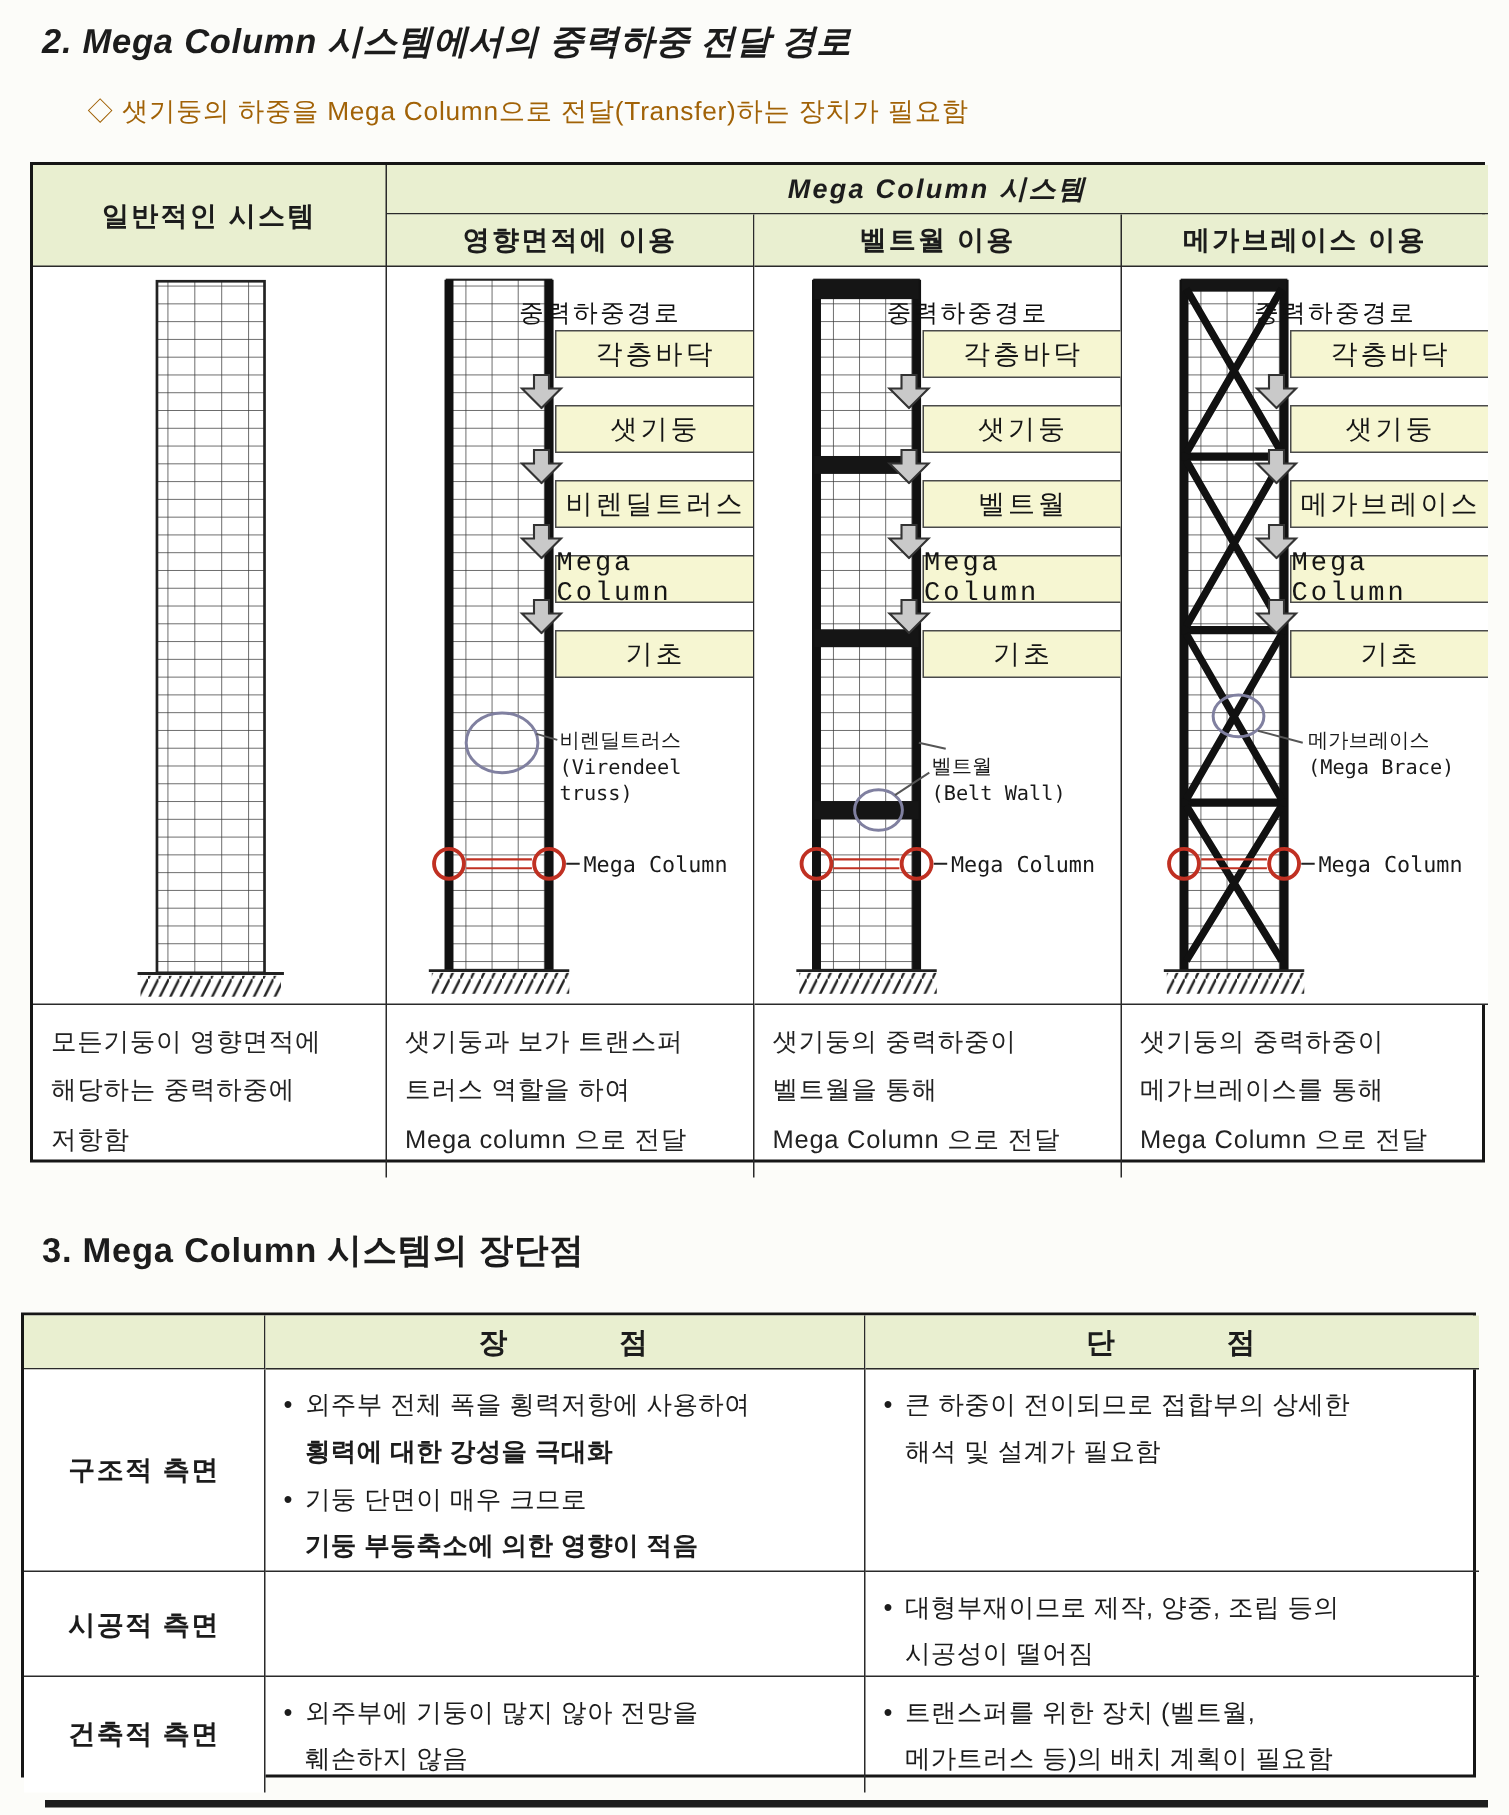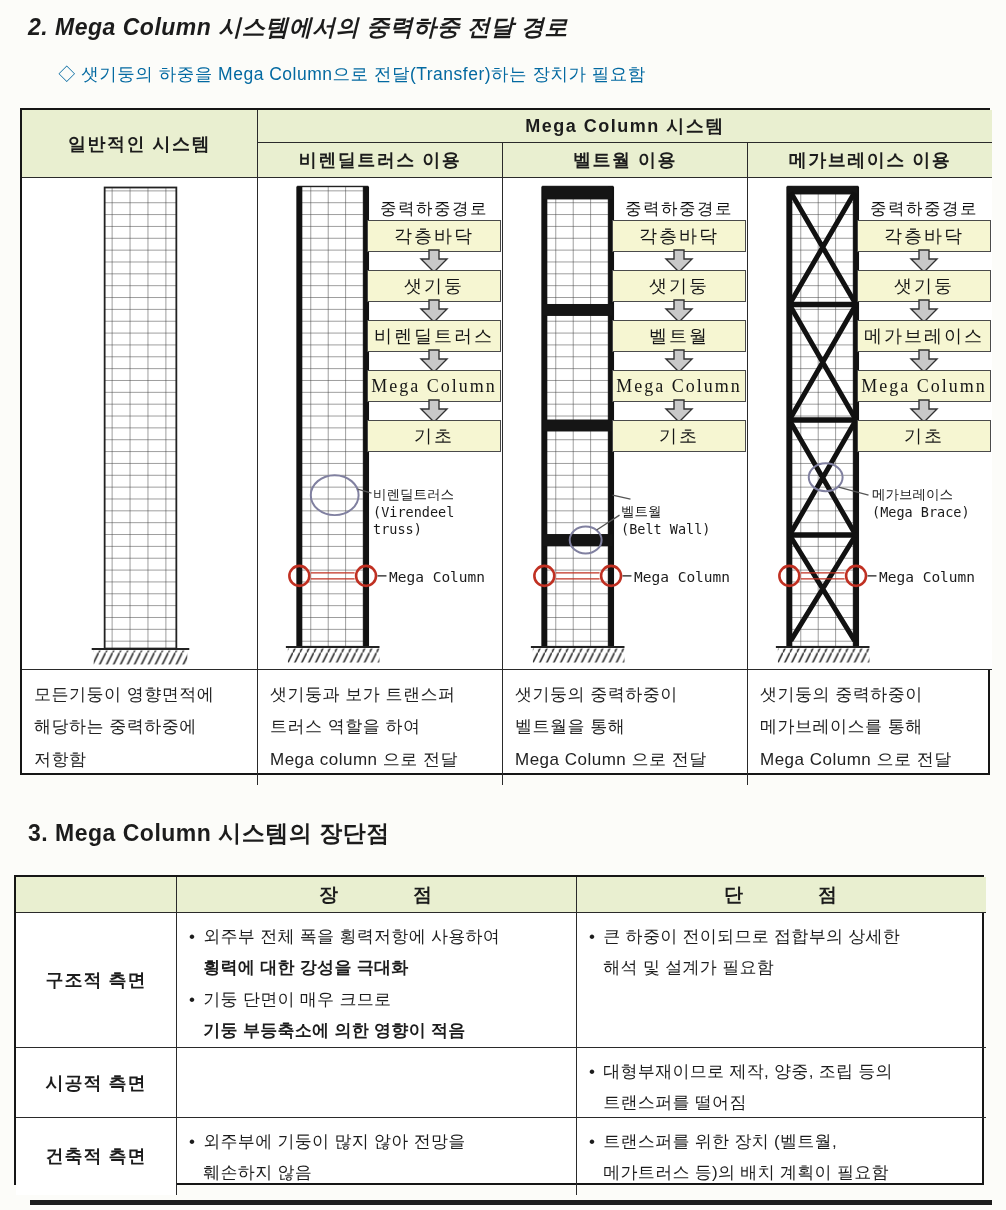--- a/index.html
+++ b/index.html
@@ -2,42 +2,42 @@
 <html><head>
 <meta charset="utf-8">
 <style>
   html,body { margin:0; padding:0; }
   body { font-family:"Liberation Sans", sans-serif; color:#1c1c1c; }
   #page { position:relative; width:1006px; height:1210px; background:#fcfcf9; overflow:hidden; }
 
   .sec-title { position:absolute; left:28px; font-size:23px; font-weight:700; letter-spacing:0.5px; }
   #title2 { top:12px;font-style:italic; }
   #title3 { top:818px; }
-  .note { position:absolute; left:58px; top:62px; font-size:17.5px; letter-spacing:0.5px; color:#0369a1; }
+  .note { position:absolute; left:58px; top:62px; font-size:17.5px; letter-spacing:0.5px; color:#a16207; }
 
   
   .t1 { position:absolute; left:20px; top:108px; width:970px; height:667px;
         display:grid; grid-template-columns:236px 245px 245px 244px;
         grid-template-rows:33px 35px 492px 1fr;
         border:2.5px solid #161616; background:#fff; box-sizing:border-box; }
   .cell { box-sizing:border-box; }
   .br { border-right:1.5px solid #2a2a2a; }
   .bb { border-bottom:1.5px solid #2a2a2a; }
   .hd { background:#e9efd0; display:flex; align-items:center; justify-content:center;
         font-size:18px; font-weight:700; letter-spacing:1.5px; }
   .c-head1 { grid-column:1; grid-row:1/3; }
-  .c-group { grid-column:2/5; grid-row:1; }
+  .c-group { grid-column:2/5; grid-row:1;font-style:italic; }
   .dcell { position:relative; overflow:hidden; background:#fff; }
   .bsvg { position:absolute; inset:0; width:100%; height:100%; }
 
-  .flow { position:absolute; top:0; right:0; width:136px; display:flex; flex-direction:column; align-items:center; }
+  .flow { position:absolute; top:0; right:20px; width:136px; display:flex; flex-direction:column; align-items:flex-start; }
   .flow-title { margin-top:20px; height:22px; font-family:"Liberation Serif", serif; font-size:16.5px; letter-spacing:1.5px; color:#111; }
   .fbox { width:132px; height:30px; margin-top:10px; background:#f6f6d2; border:1.6px solid #4a4a4a;
           display:flex; align-items:center; justify-content:center;
-          font-family:Liberation Serif, serif; font-size:18px; letter-spacing:2px; color:#151515; }
+          font-family:Liberation Mono, monospace; font-size:18px; letter-spacing:2px; color:#151515;margin-left:24px; }
   .fbox.first { margin-top:0; }
   .farrow { display:block; margin:-3px 0; }
 
   .anno { position:absolute; font-family:"DejaVu Sans Mono", monospace; font-size:13.5px; line-height:1.3;
           white-space:pre-line; color:#1a1a1a; }
   .mega-lbl { position:absolute; top:391px; left:131px; font-family:"DejaVu Sans Mono", monospace; font-size:14.5px; color:#1a1a1a; }
 
   .desc { padding:9px 12px; font-size:17px; line-height:1.9; letter-spacing:0.5px; white-space:pre-line; color:#222; }
 
   
@@ -58,21 +58,21 @@
 <body>
 
 <div id="page">
 
   <div id="title2" class="sec-title">2. Mega Column 시스템에서의 중력하중 전달 경로</div>
   <div class="note">◇ 샛기둥의 하중을 Mega Column으로 전달(Transfer)하는 장치가 필요함</div>
 
   <div class="t1">
     <div class="cell hd br bb c-head1">일반적인 시스템</div>
     <div class="cell hd bb c-group">Mega Column 시스템</div>
-    <div class="cell hd br bb" style="grid-column:2;grid-row:2">비렌딜트러스 이용</div>
+    <div class="cell hd br bb" style="grid-column:2;grid-row:2">영향면적에 이용</div>
     <div class="cell hd br bb" style="grid-column:3;grid-row:2">벨트월 이용</div>
     <div class="cell hd bb" style="grid-column:4;grid-row:2">메가브레이스 이용</div>
 
     <div class="cell dcell br bb" style="grid-column:1;grid-row:3">
       <svg class="bsvg" viewBox="0 0 236 492">
         <defs>
           <pattern id="g1" width="18" height="11.9" patternUnits="userSpaceOnUse">
             <path d="M0 0H18M0 0V11.9" stroke="#3c3c3c" stroke-width="1" fill="none"></path>
           </pattern>
           <pattern id="h1" width="7" height="14" patternUnits="userSpaceOnUse">
@@ -293,21 +293,21 @@
       </div>
     </div>
 
     <div class="cell rowlbl br bb" style="grid-column:1;grid-row:3">시공적 측면</div>
     <div class="cell pc br bb" style="grid-column:2;grid-row:3"></div>
     <div class="cell pc bb" style="grid-column:3;grid-row:3">
       <div class="item">
         <span class="bu">•</span>
         <div>
           <div>대형부재이므로 제작, 양중, 조립 등의</div>
-          <div>트랜스퍼를 떨어짐</div>
+          <div>시공성이 떨어짐</div>
         </div>
       </div>
     </div>
 
     <div class="cell rowlbl br" style="grid-column:1;grid-row:4">건축적 측면</div>
     <div class="cell pc br" style="grid-column:2;grid-row:4">
       <div class="item">
         <span class="bu">•</span>
         <div>
           <div>외주부에 기둥이 많지 않아 전망을</div>

